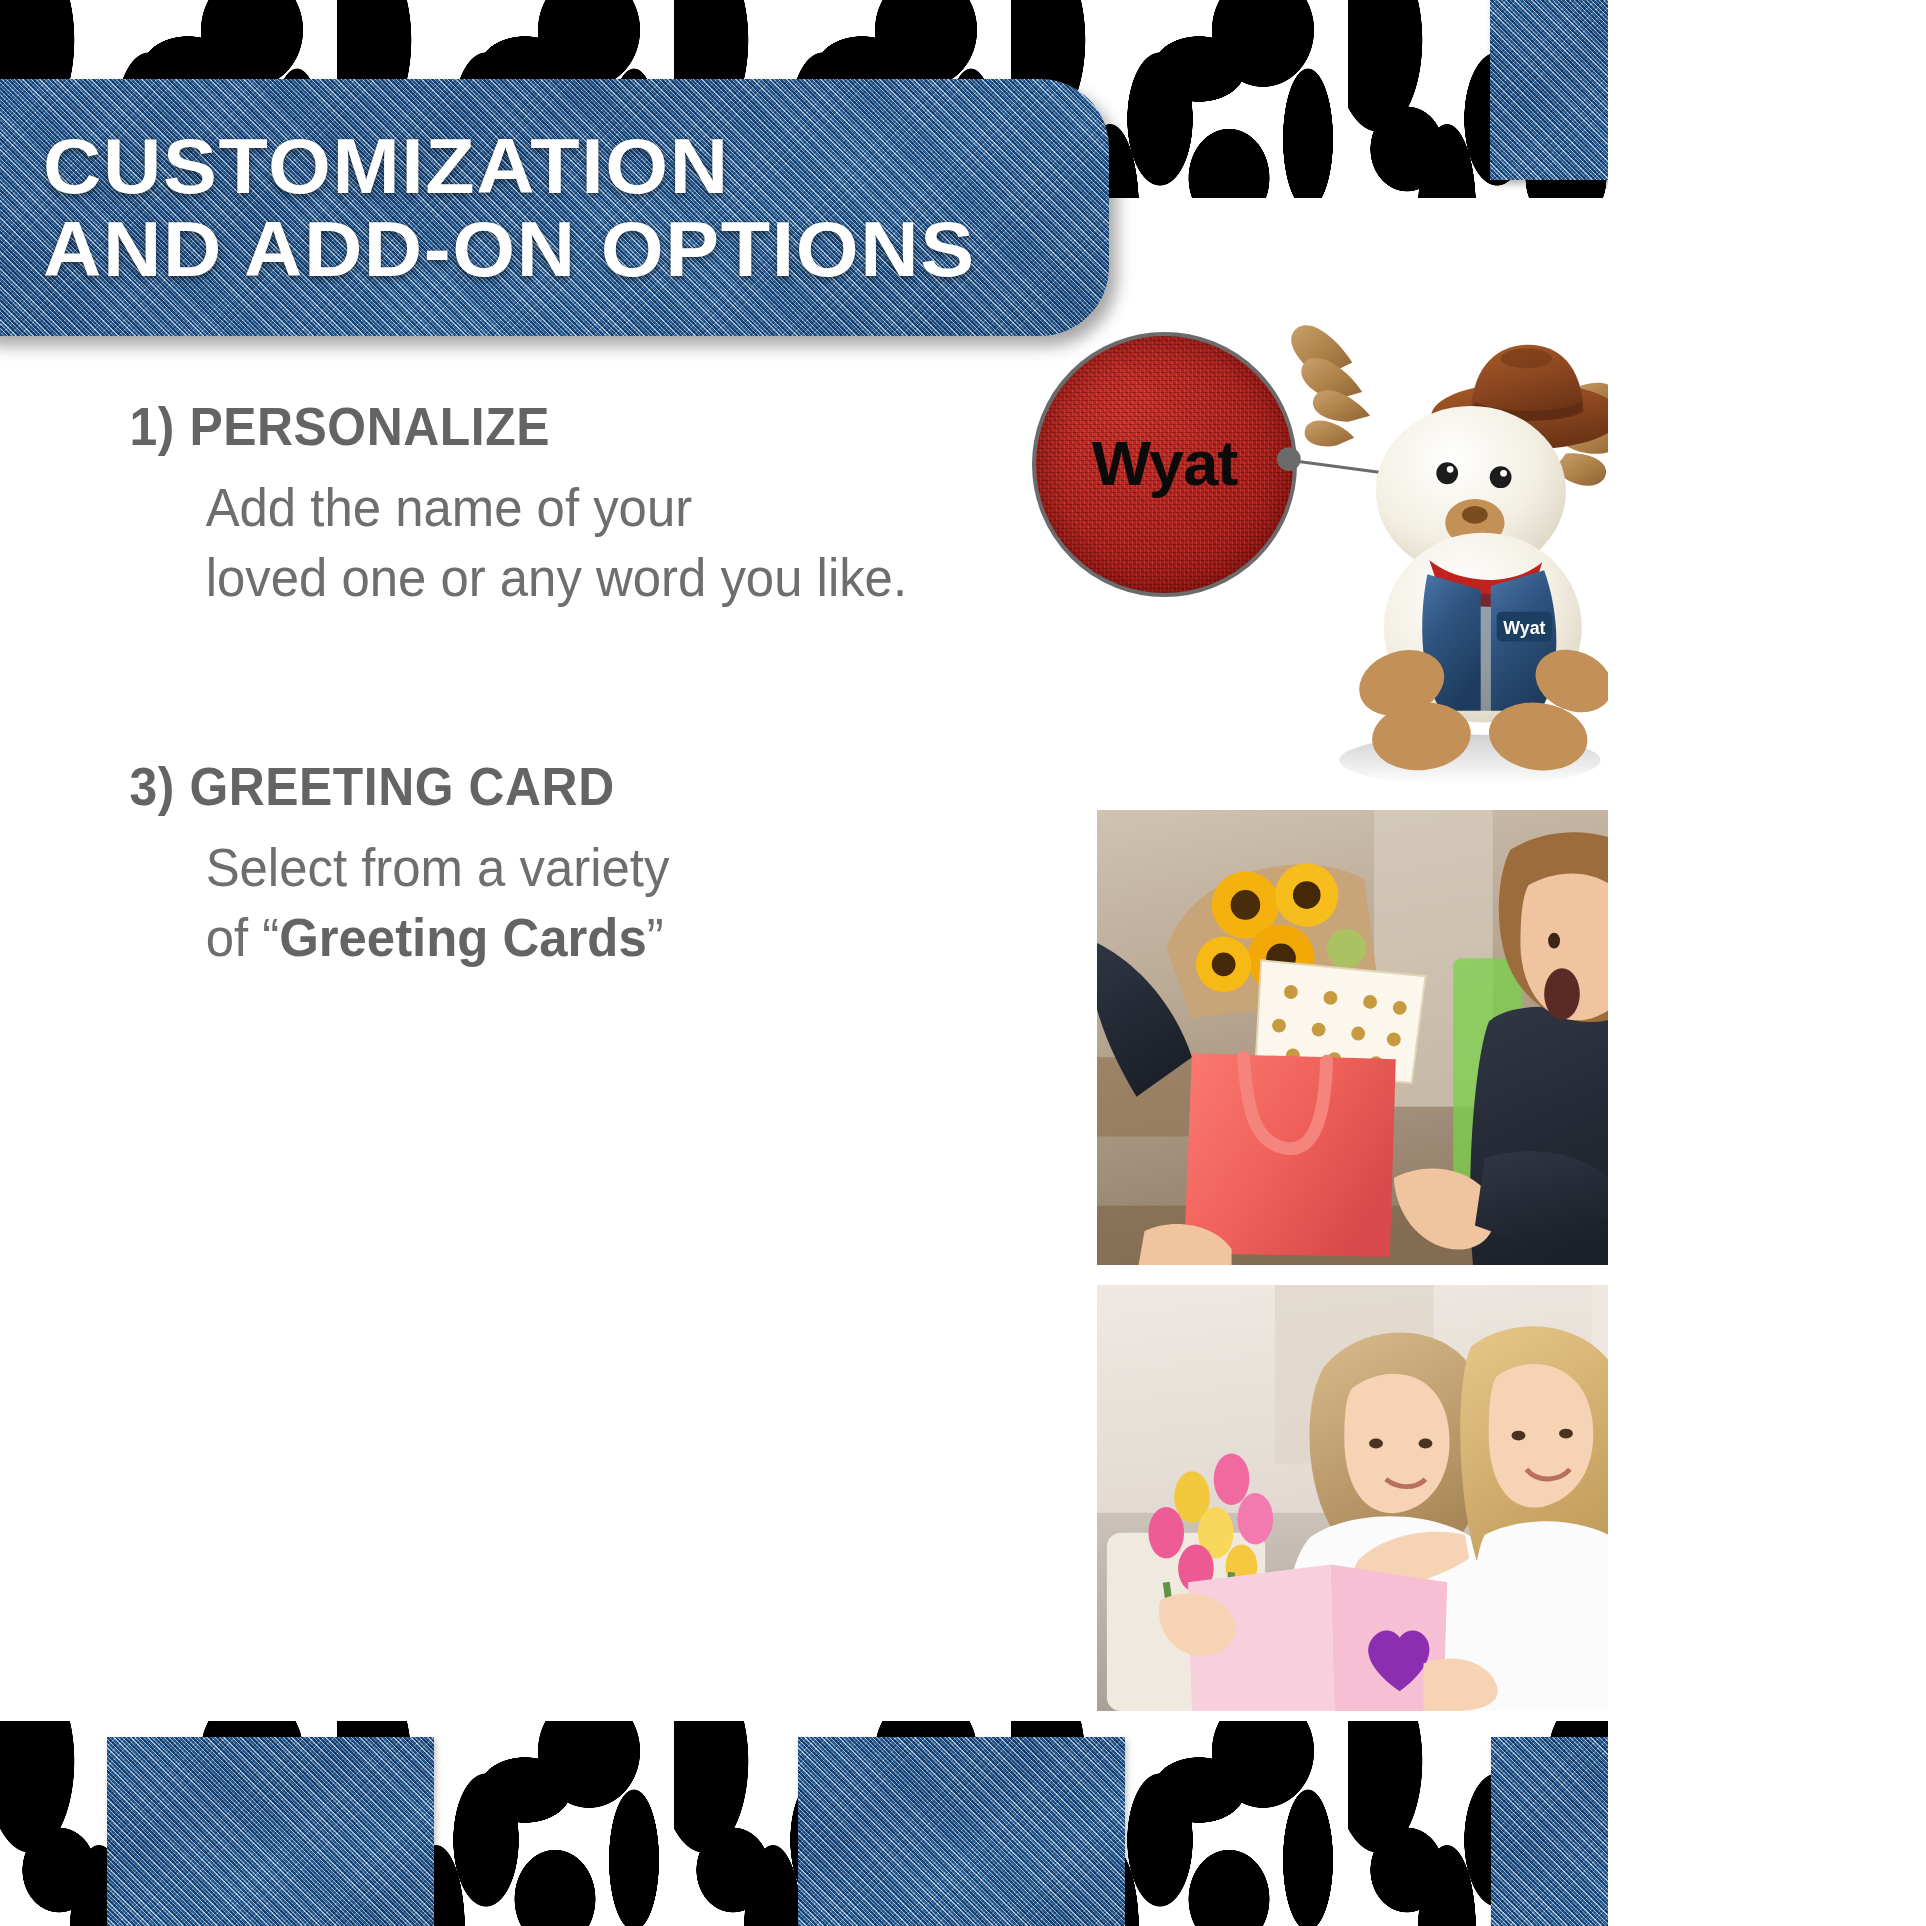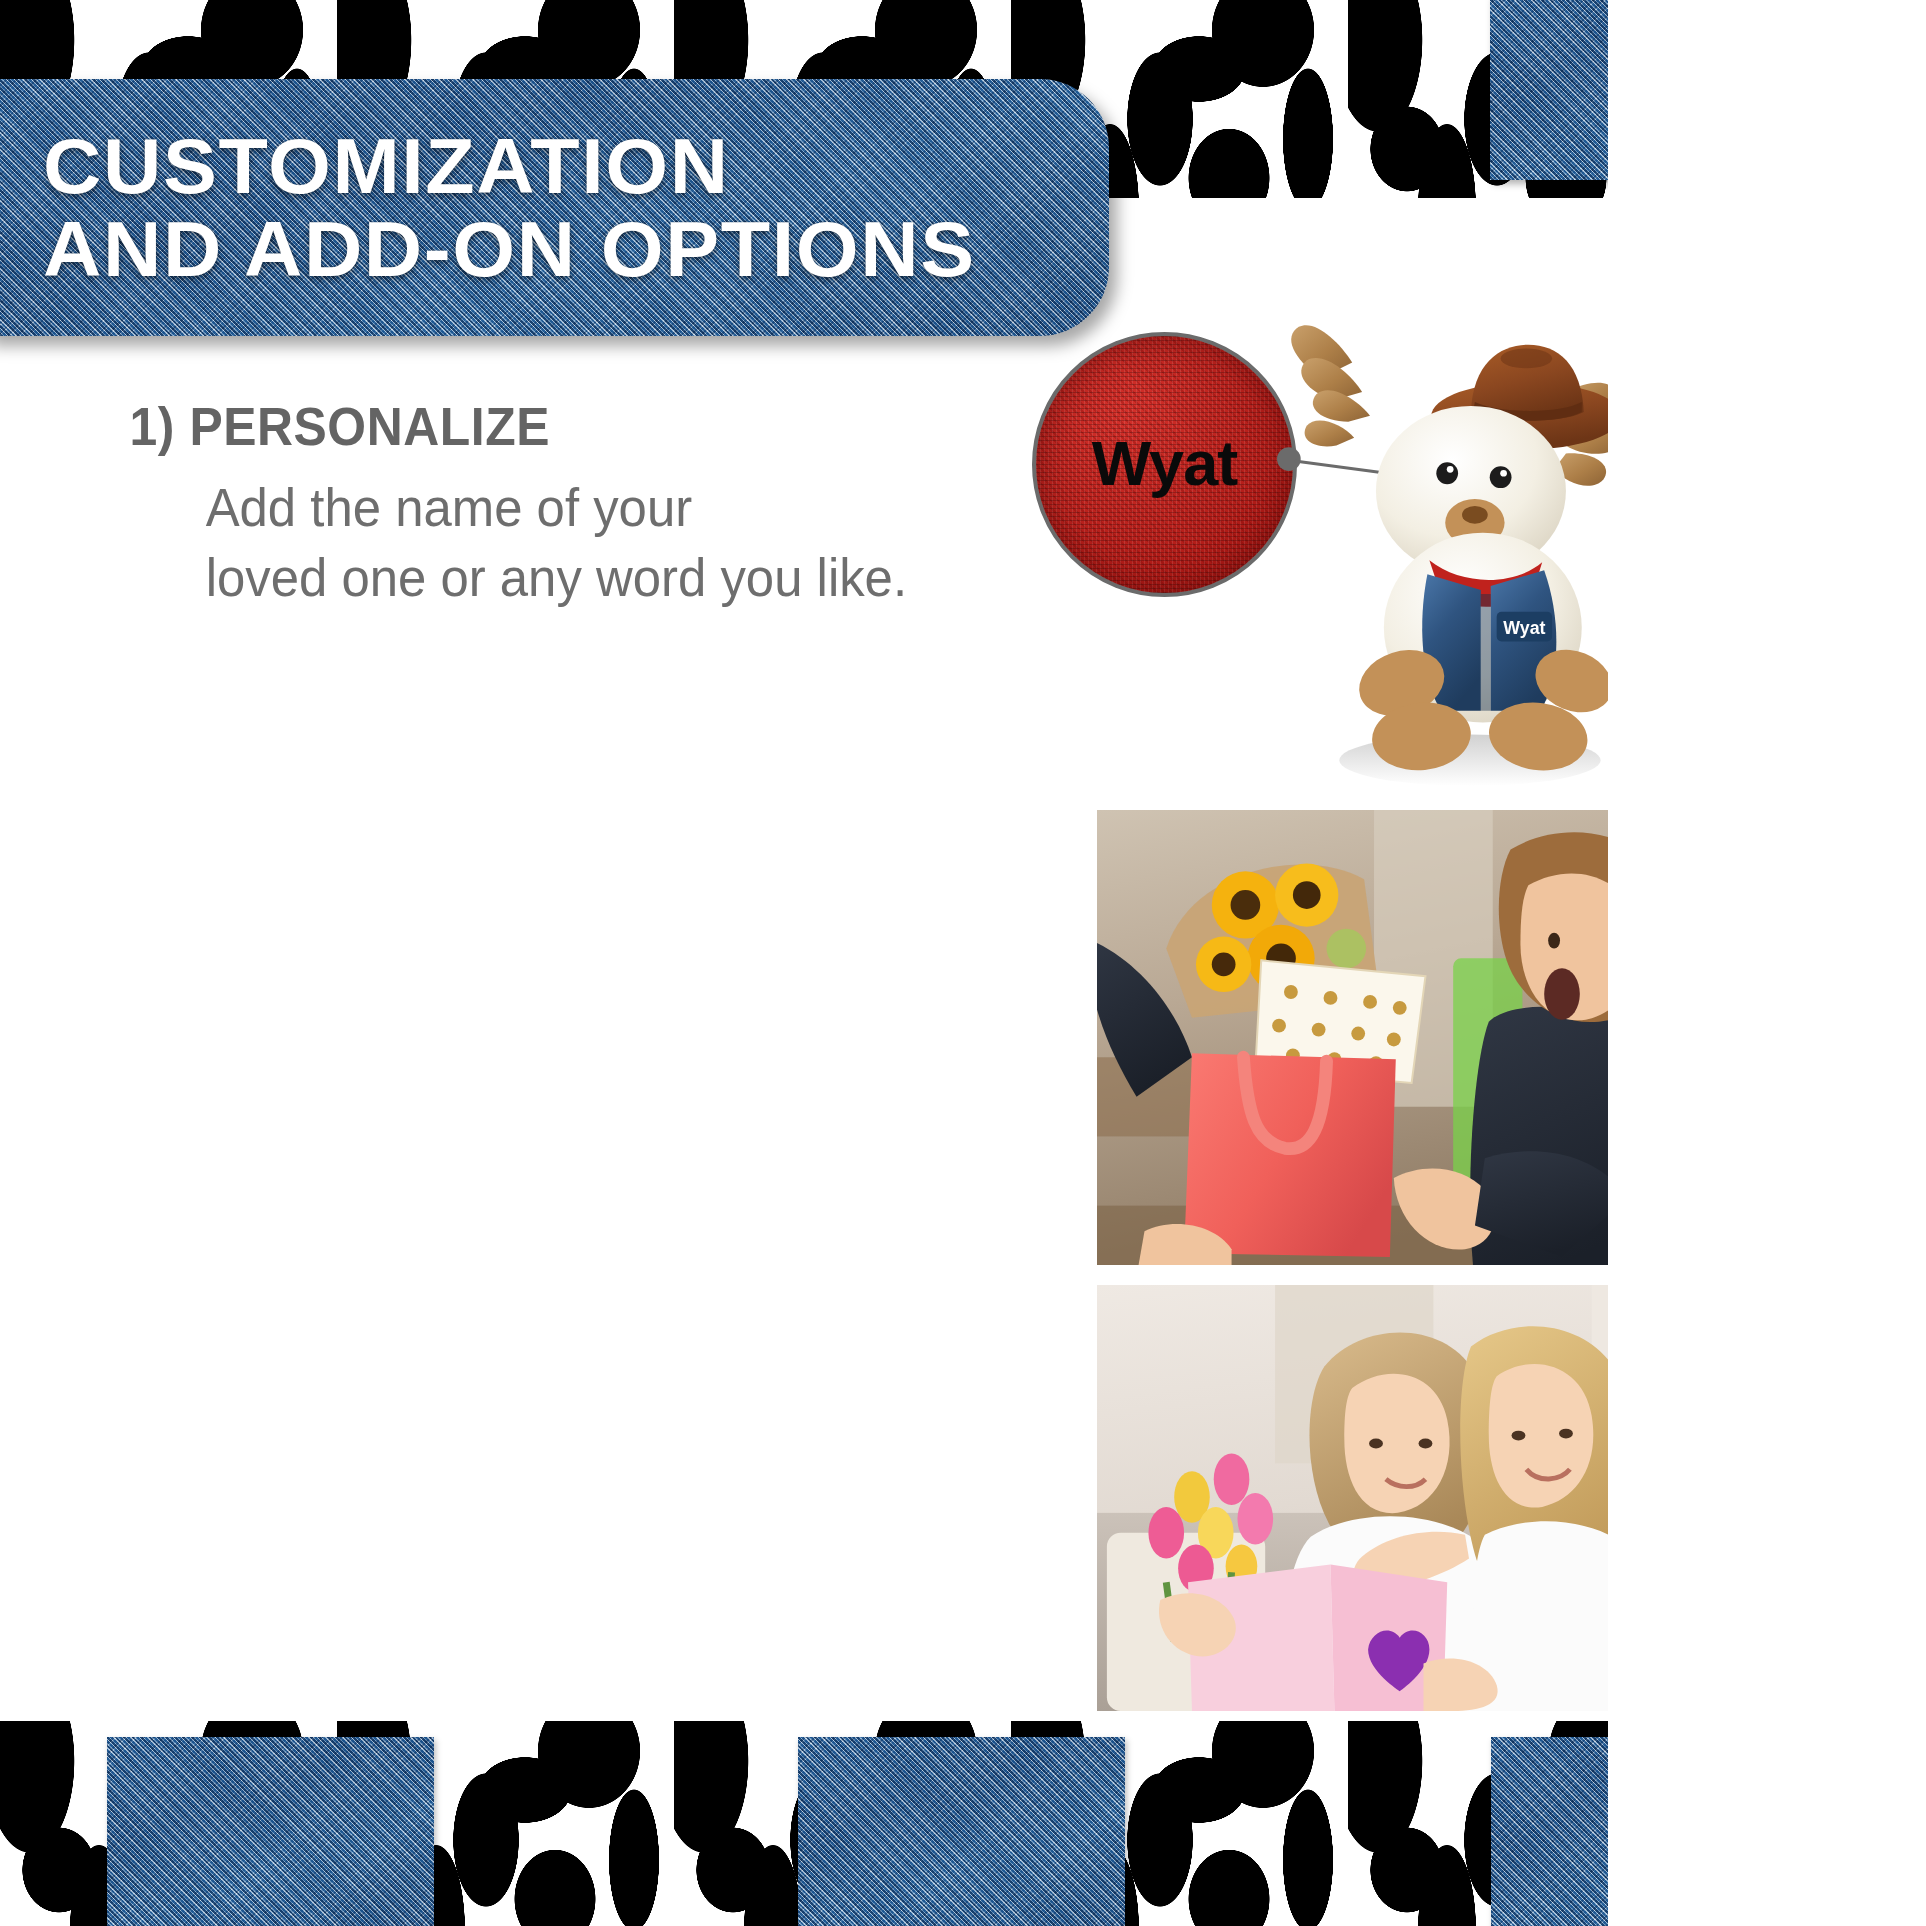--- a/index.html
+++ b/index.html
@@ -206,20 +206,29 @@
 
     <div class="step-block">
       <div class="step-heading">1) PERSONALIZE</div>
       <div class="step-body">
         <div>Add the name of your</div>
         <div>loved one or any word you like.</div>
       </div>
     </div>
 
 
+    <div class="step-block" style="margin-top:143px;">
+      <div class="step-heading">3) GREETING CARD</div>
+      <div class="step-body">
+        <div>Select from a variety</div>
+        <div>
+          <span>of “</span><b>Greeting Cards</b><span>”</span>
+        </div>
+      </div>
+    </div>
   </div>
 
   <div id="wyat-callout">
     <span class="wyat-text">Wyat</span>
   </div>
 
   <svg id="callout-line" viewBox="0 0 170 40">
     <circle cx="12" cy="12" r="12" fill="#6b6b6b"></circle>
     <line x1="18" y1="14" x2="168" y2="34" stroke="#6b6b6b" stroke-width="3"></line>
   </svg>

